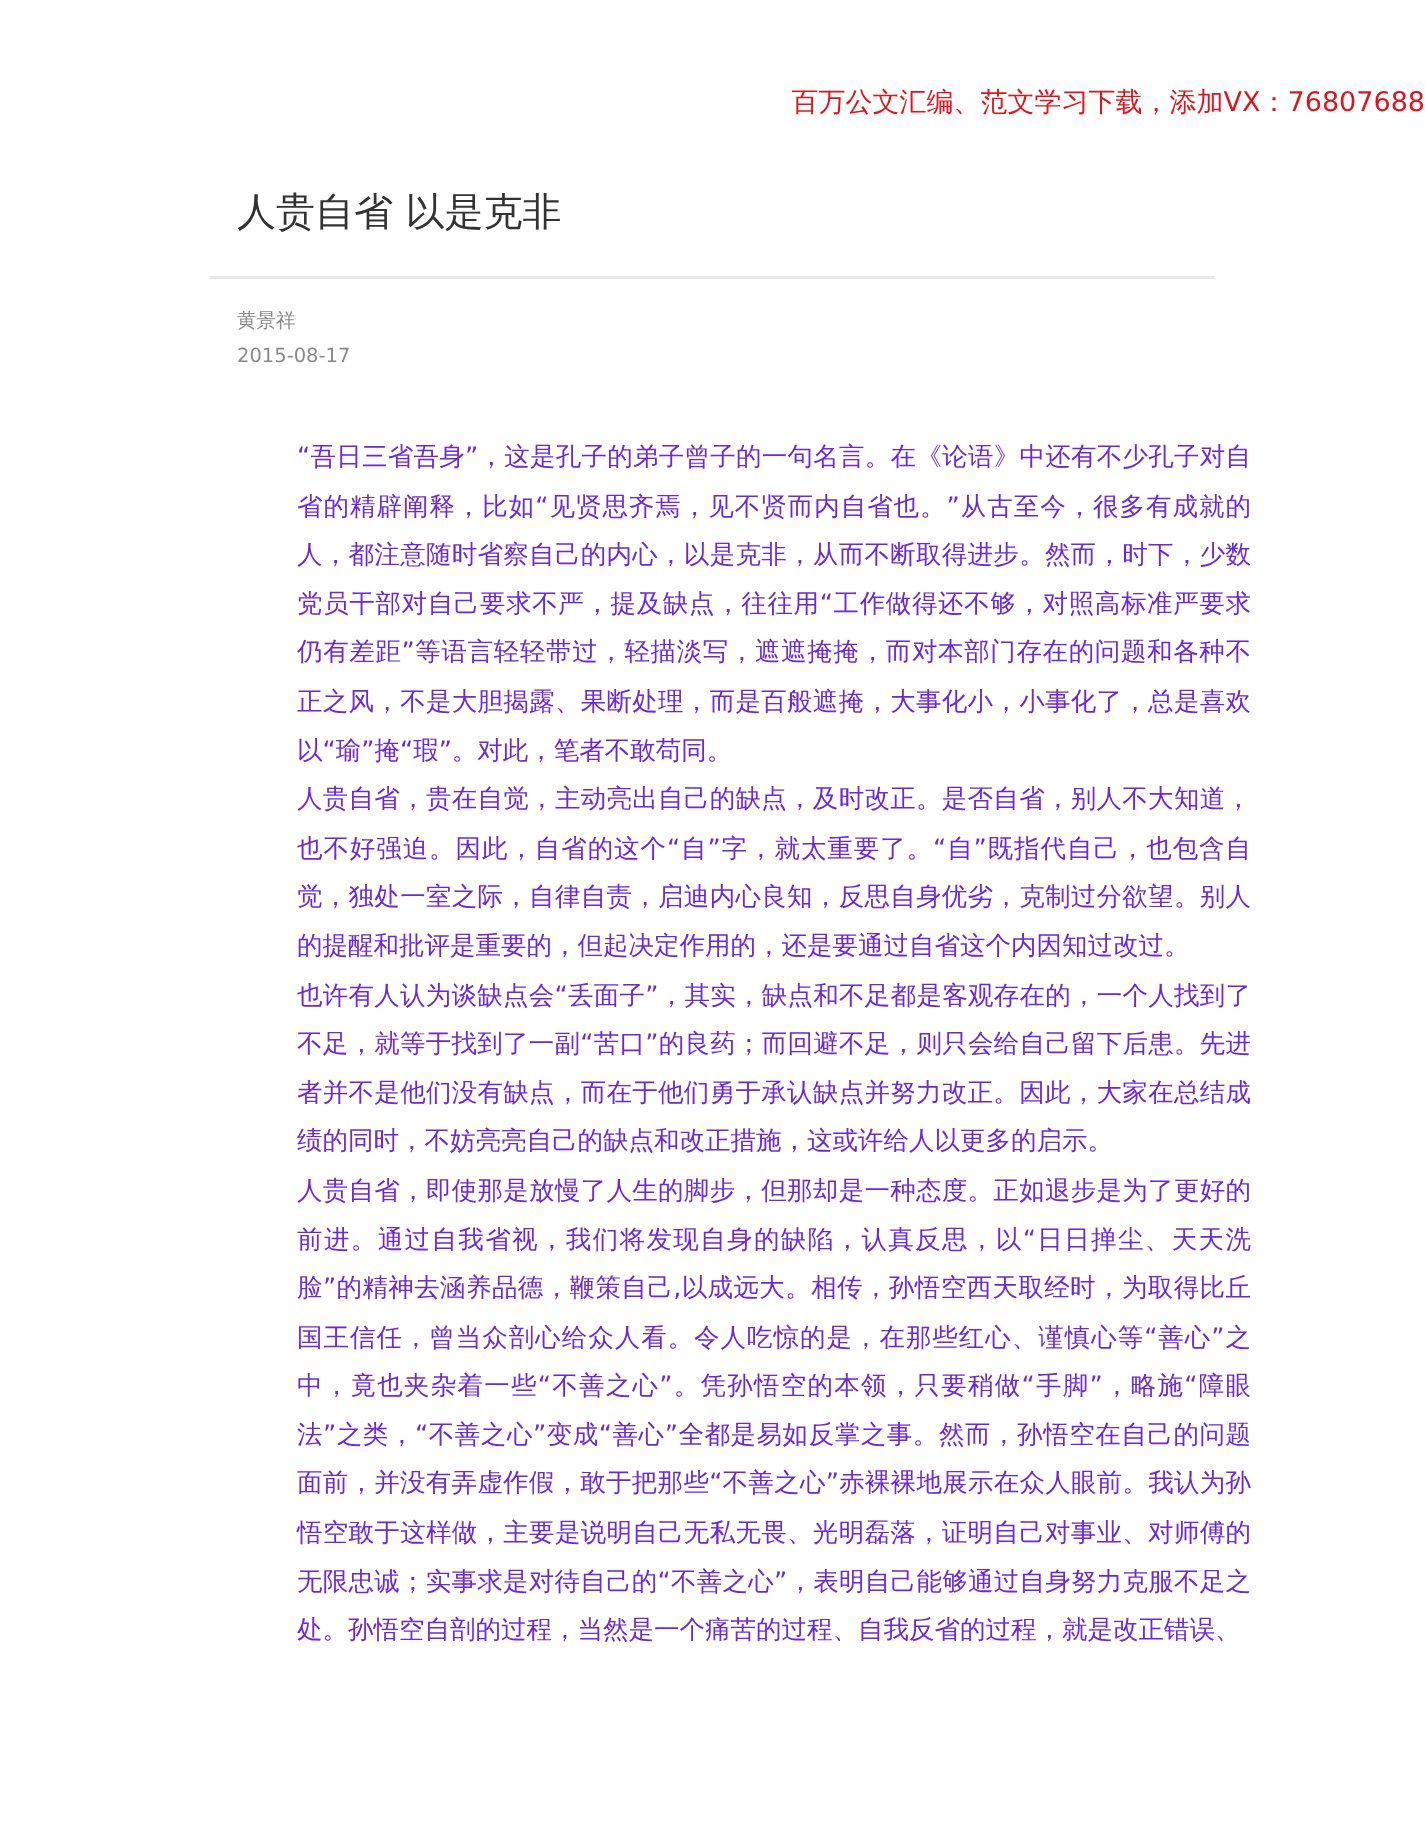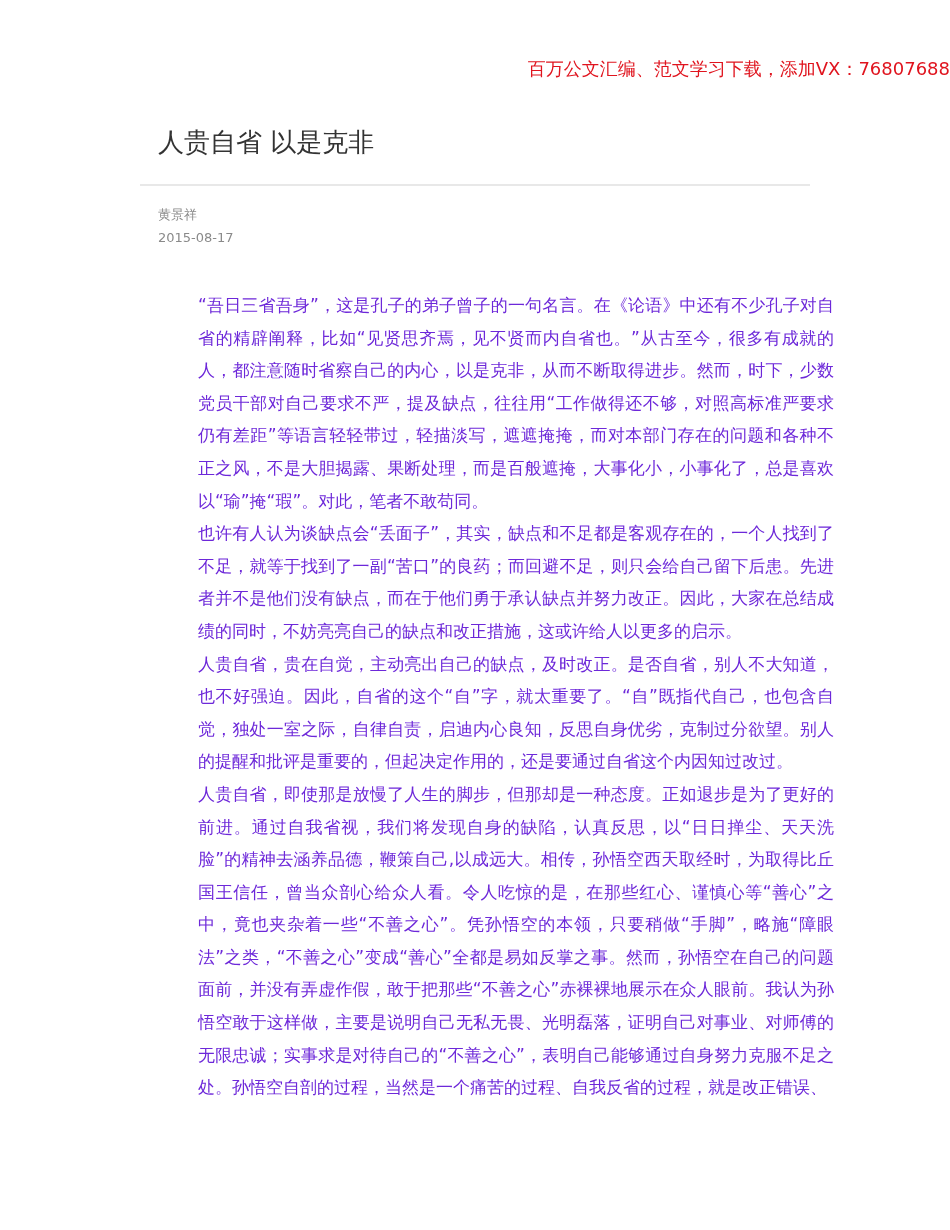--- a/index.html
+++ b/index.html
@@ -40,16 +40,16 @@
 
 <div class="divider"></div>
 
 <div class="meta">
   <div>黄景祥</div>
   <div>2015-08-17</div>
 </div>
 
 <div class="article">
   <p>“吾日三省吾身”，这是孔子的弟子曾子的一句名言。在《论语》中还有不少孔子对自省的精辟阐释，比如“见贤思齐焉，见不贤而内自省也。”从古至今，很多有成就的人，都注意随时省察自己的内心，以是克非，从而不断取得进步。然而，时下，少数党员干部对自己要求不严，提及缺点，往往用“工作做得还不够，对照高标准严要求仍有差距”等语言轻轻带过，轻描淡写，遮遮掩掩，而对本部门存在的问题和各种不正之风，不是大胆揭露、果断处理，而是百般遮掩，大事化小，小事化了，总是喜欢以“瑜”掩“瑕”。对此，笔者不敢苟同。</p>
+  <p>人贵自省，贵在自觉，主动亮出自己的缺点，及时改正。是否自省，别人不大知道，也不好强迫。因此，自省的这个“自”字，就太重要了。“自”既指代自己，也包含自觉，独处一室之际，自律自责，启迪内心良知，反思自身优劣，克制过分欲望。别人的提醒和批评是重要的，但起决定作用的，还是要通过自省这个内因知过改过。</p>
   <p>也许有人认为谈缺点会“丢面子”，其实，缺点和不足都是客观存在的，一个人找到了不足，就等于找到了一副“苦口”的良药；而回避不足，则只会给自己留下后患。先进者并不是他们没有缺点，而在于他们勇于承认缺点并努力改正。因此，大家在总结成绩的同时，不妨亮亮自己的缺点和改正措施，这或许给人以更多的启示。</p>
-  <p>人贵自省，贵在自觉，主动亮出自己的缺点，及时改正。是否自省，别人不大知道，也不好强迫。因此，自省的这个“自”字，就太重要了。“自”既指代自己，也包含自觉，独处一室之际，自律自责，启迪内心良知，反思自身优劣，克制过分欲望。别人的提醒和批评是重要的，但起决定作用的，还是要通过自省这个内因知过改过。</p>
   <p>人贵自省，即使那是放慢了人生的脚步，但那却是一种态度。正如退步是为了更好的前进。通过自我省视，我们将发现自身的缺陷，认真反思，以“日日掸尘、天天洗脸”的精神去涵养品德，鞭策自己,以成远大。相传，孙悟空西天取经时，为取得比丘国王信任，曾当众剖心给众人看。令人吃惊的是，在那些红心、谨慎心等“善心”之中，竟也夹杂着一些“不善之心”。凭孙悟空的本领，只要稍做“手脚”，略施“障眼法”之类，“不善之心”变成“善心”全都是易如反掌之事。然而，孙悟空在自己的问题面前，并没有弄虚作假，敢于把那些“不善之心”赤裸裸地展示在众人眼前。我认为孙悟空敢于这样做，主要是说明自己无私无畏、光明磊落，证明自己对事业、对师傅的无限忠诚；实事求是对待自己的“不善之心”，表明自己能够通过自身努力克服不足之处。孙悟空自剖的过程，当然是一个痛苦的过程、自我反省的过程，就是改正错误、</p>
 </div>
 
 </body></html>

